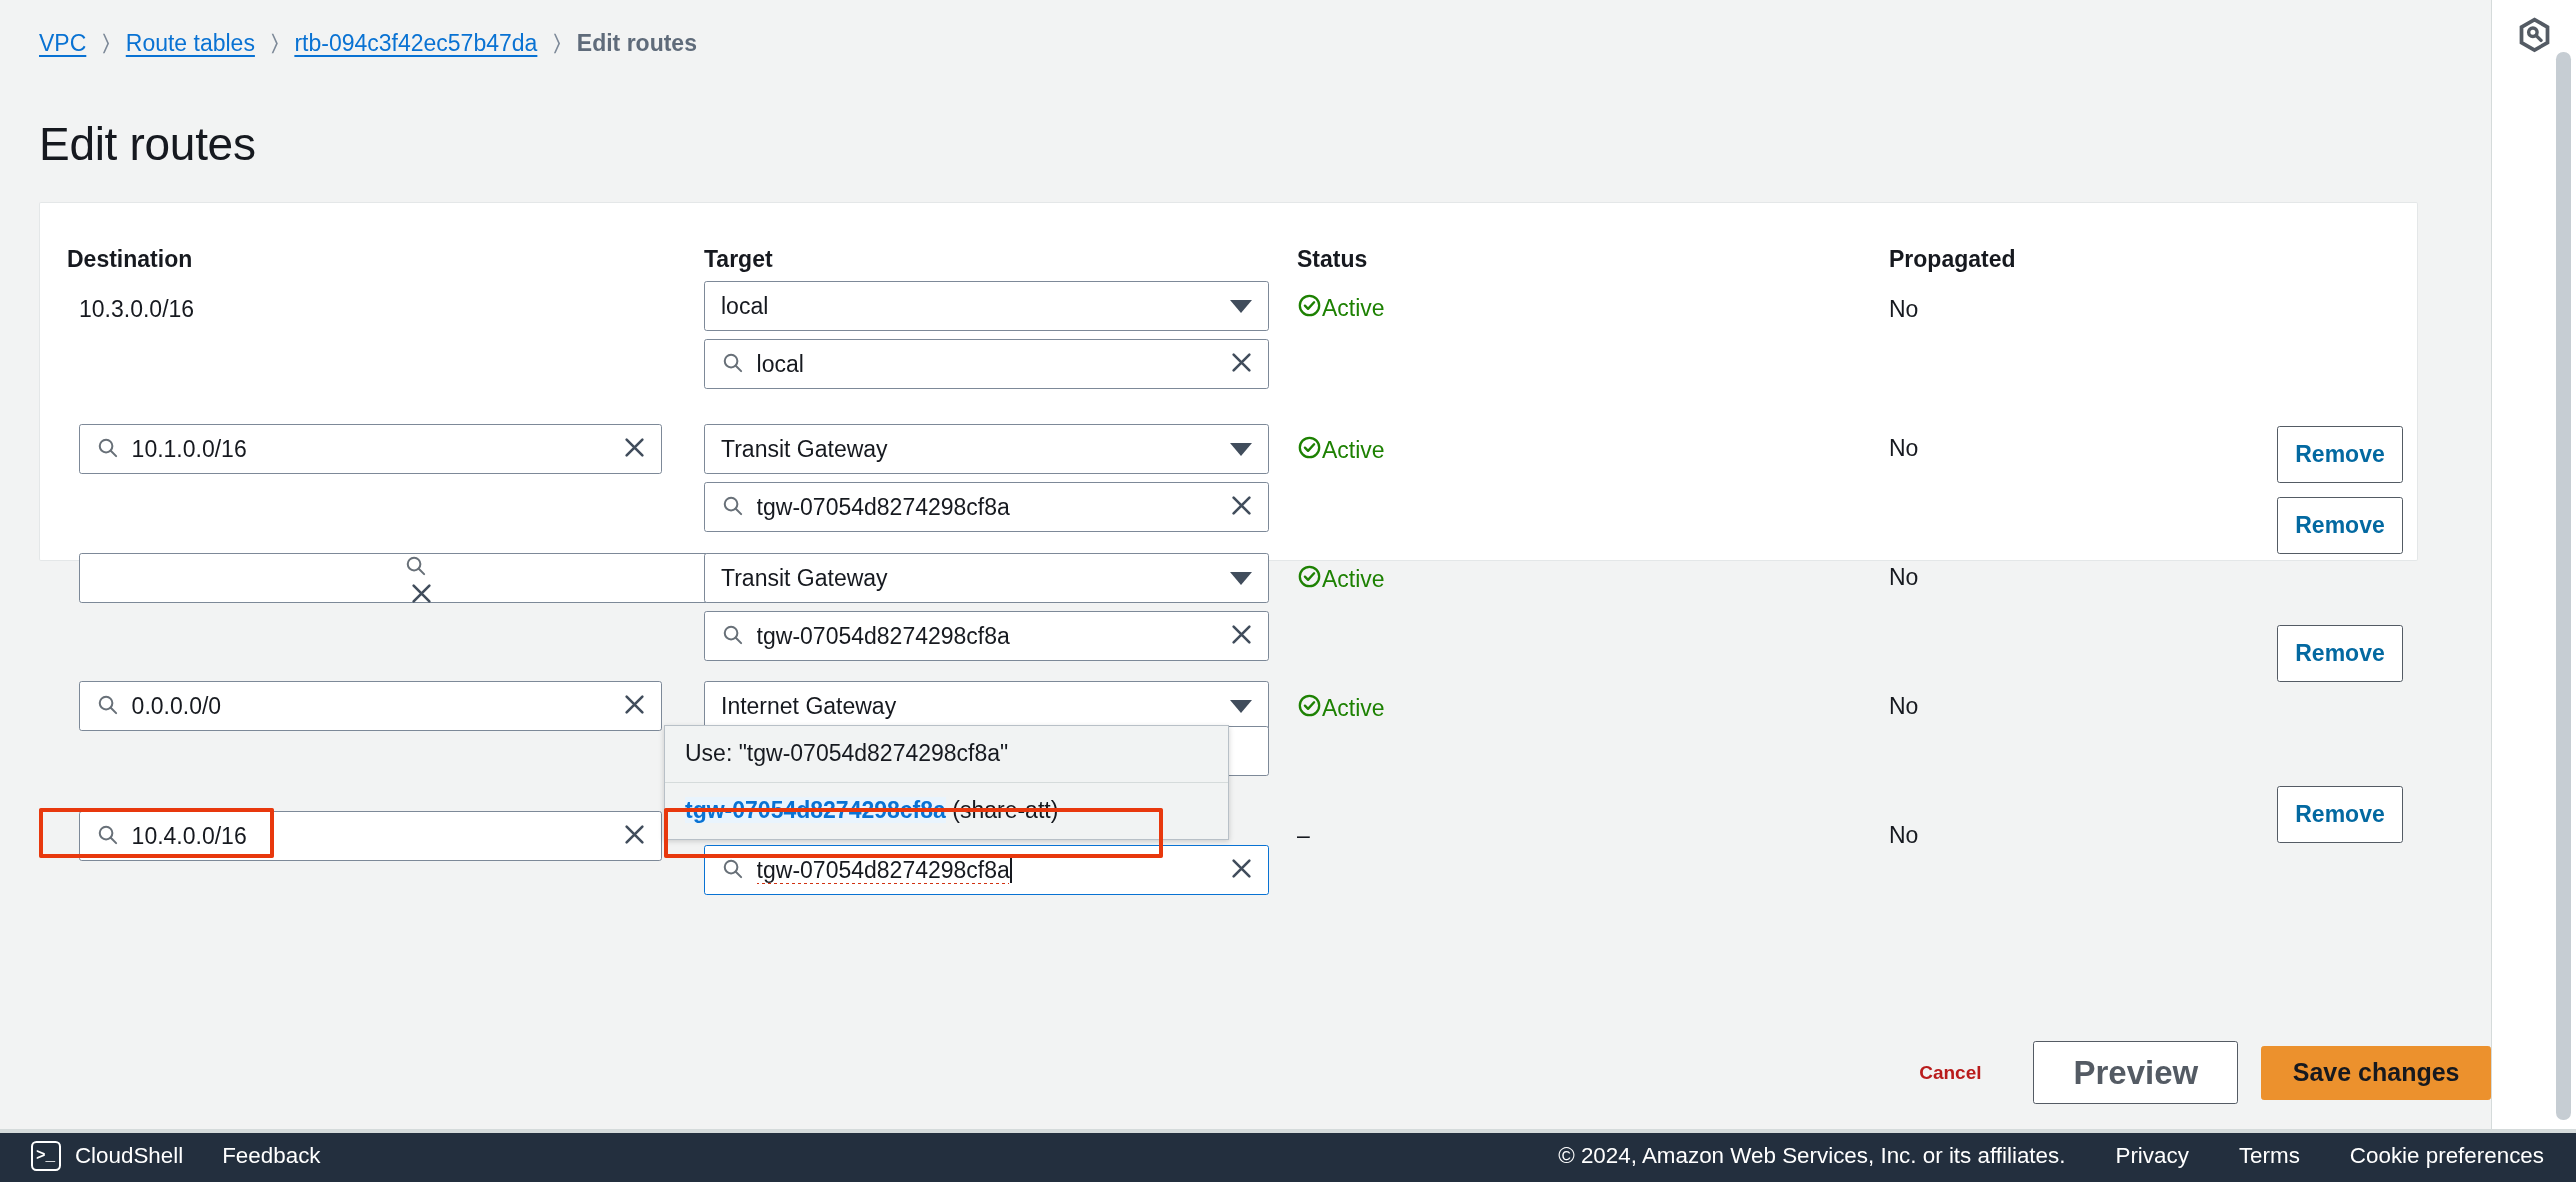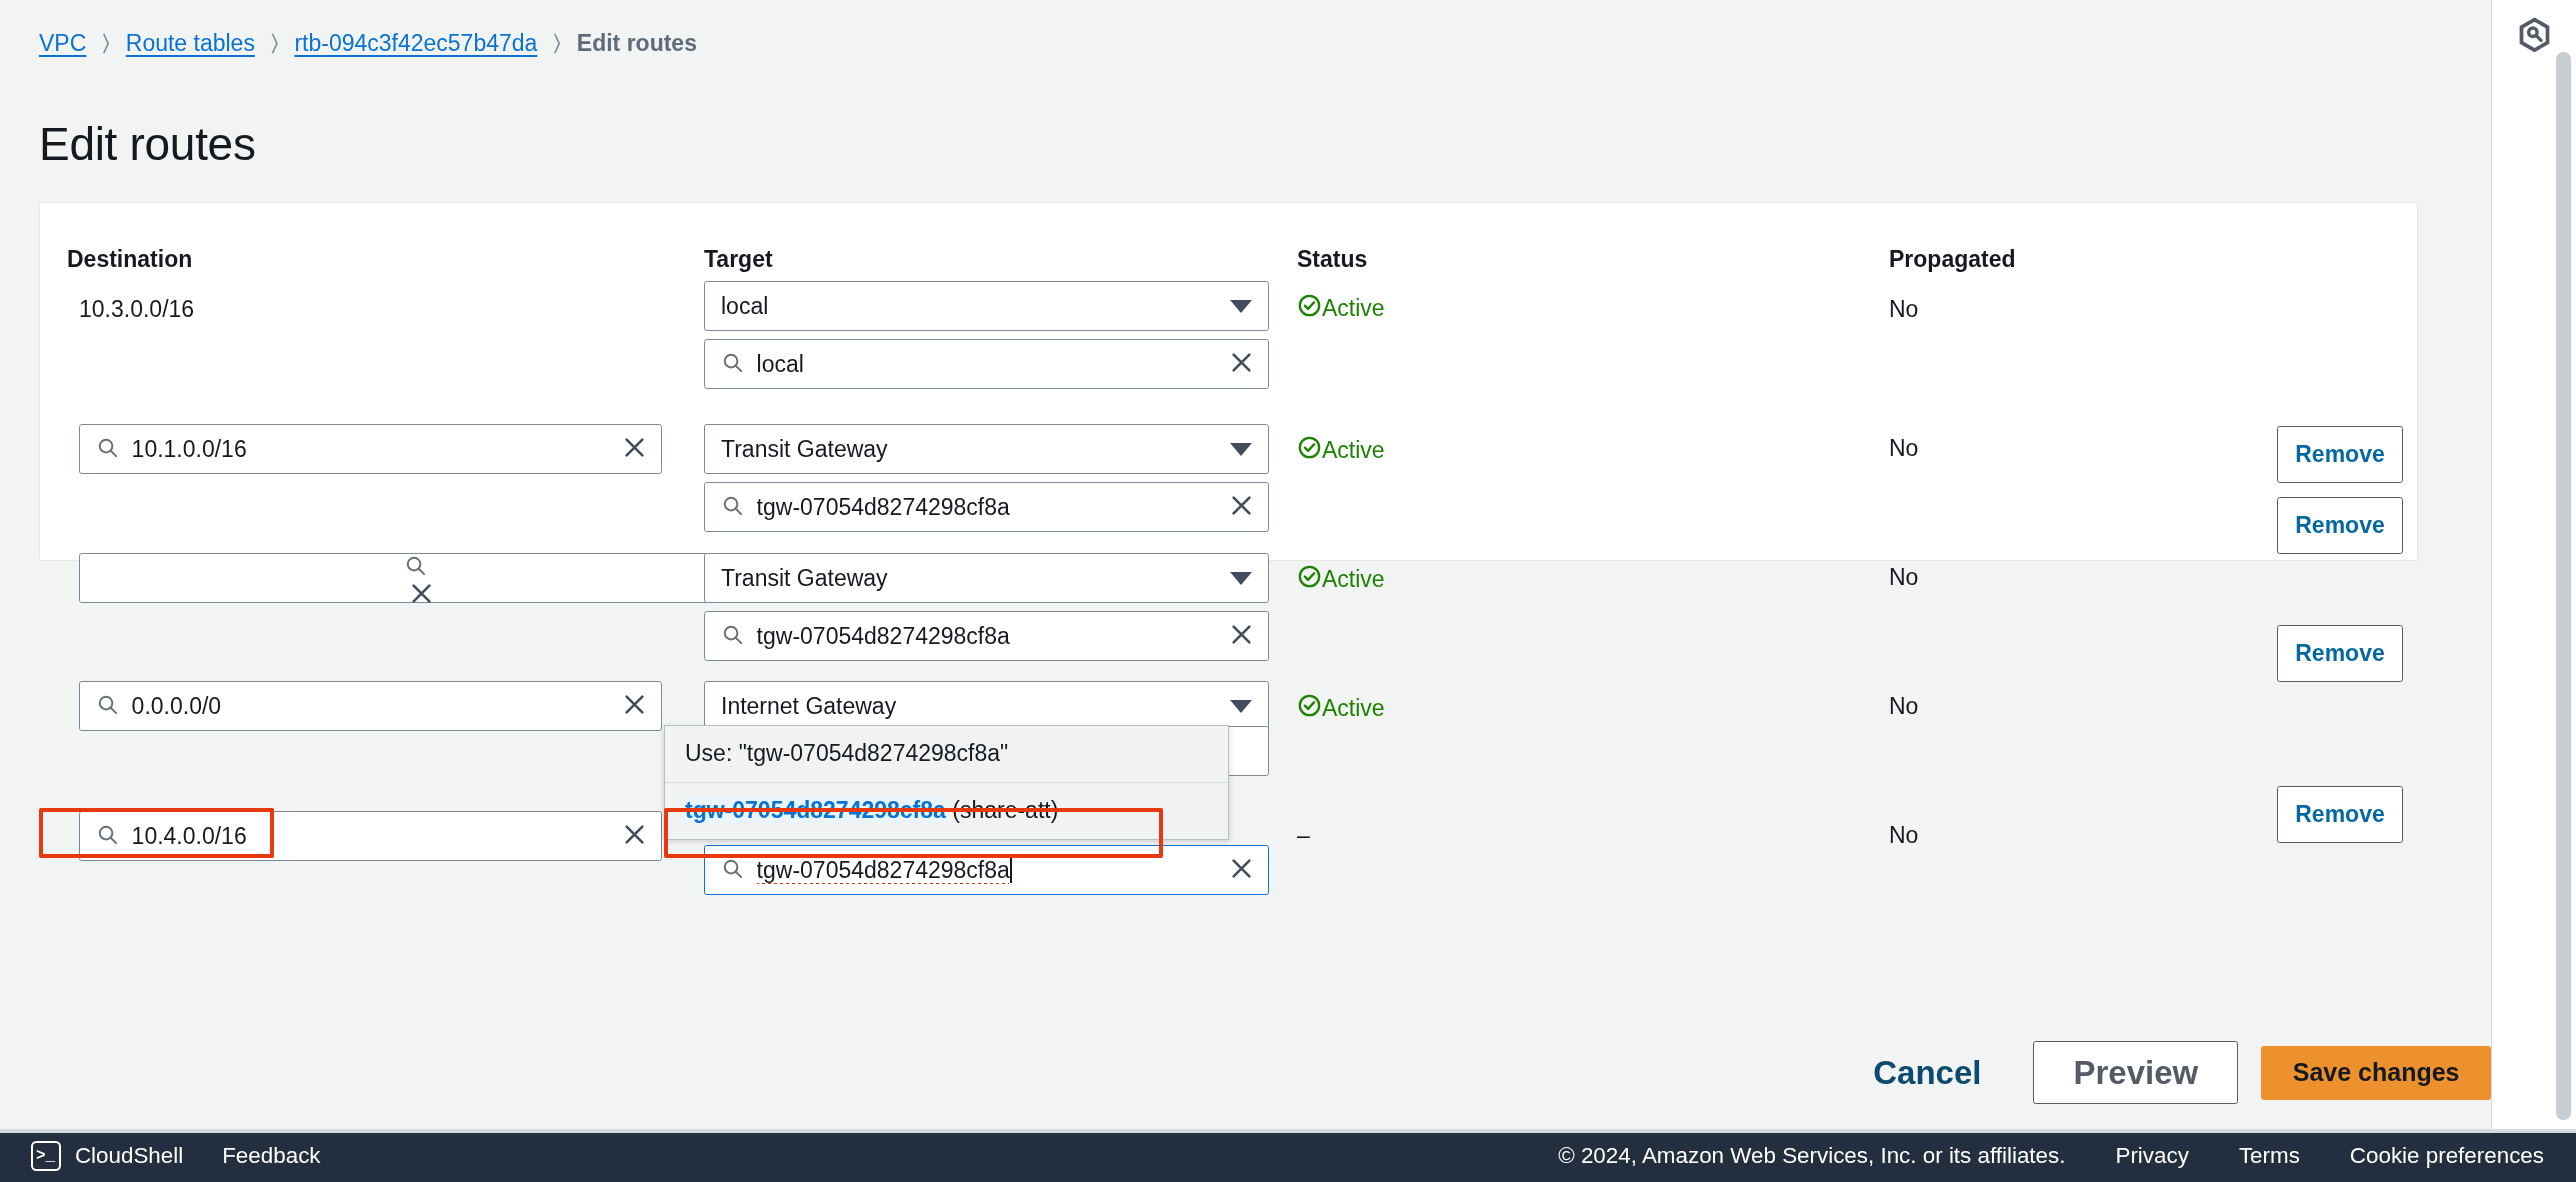--- a/index.html
+++ b/index.html
@@ -282,23 +282,23 @@
     position: absolute;
     top: 1041px;
     right: 85px;
     display: flex;
     align-items: center;
     gap: 0;
   }
   .btn-link-cancel {
     background: none;
     border: none;
-    color: #0c4a6e;
+    color: #b91c1c;
     font-family: "Liberation Sans", sans-serif;
-    font-size: 33px;
+    font-size: 19px;
     font-weight: 700;
     cursor: pointer;
     padding: 10px 30.5px;
     margin-right: 21.5px;
   }
   .btn-preview {
     font-size: 33px;
     padding: 11.7px 39px;
     margin-right: 23px;
   }

